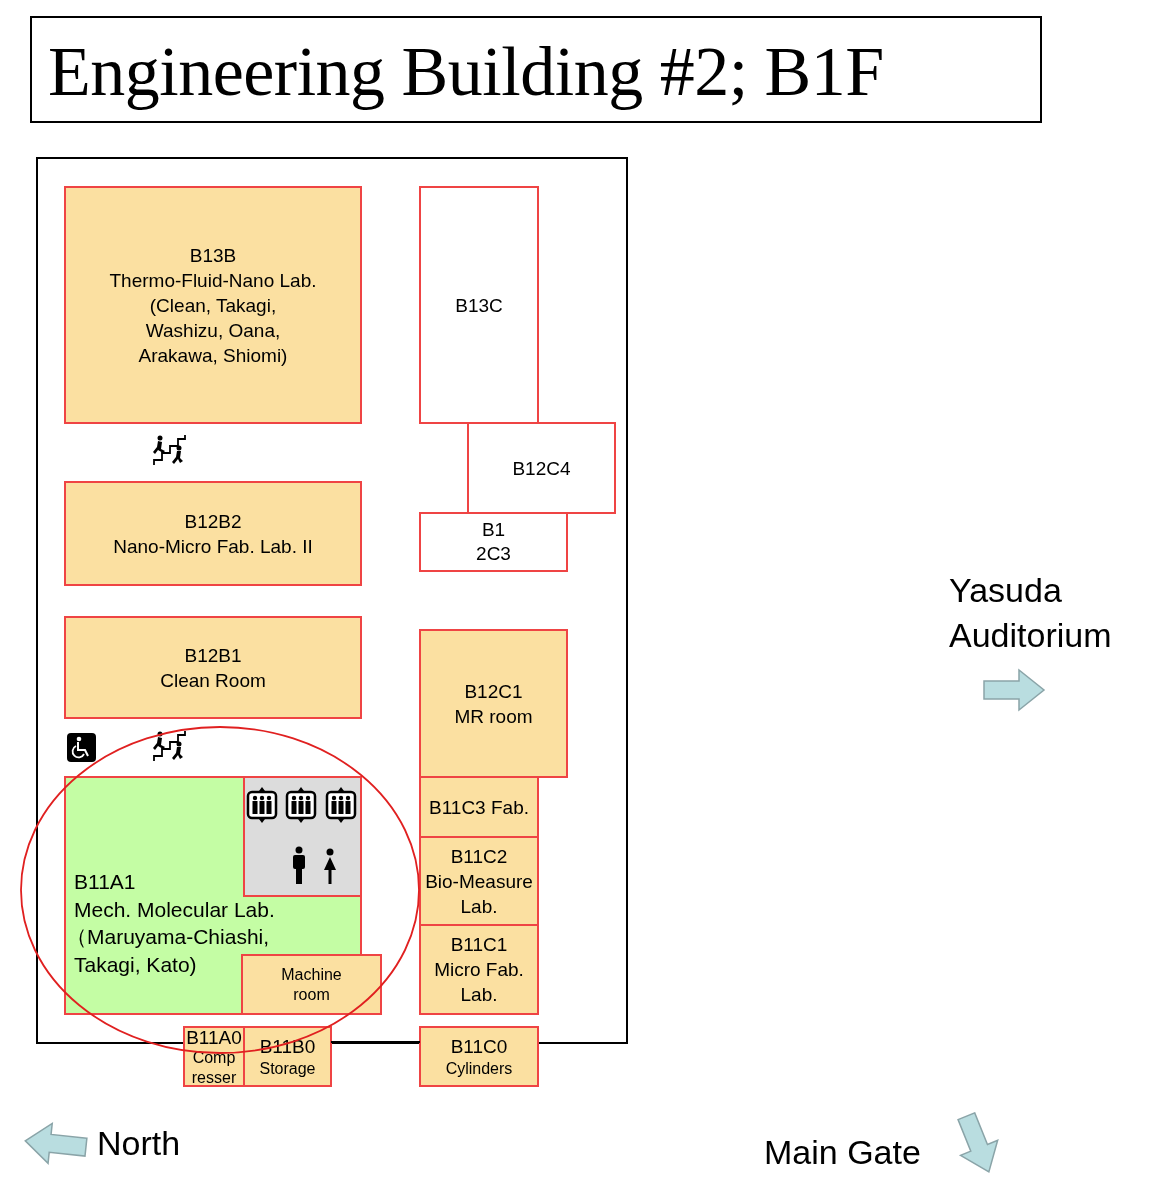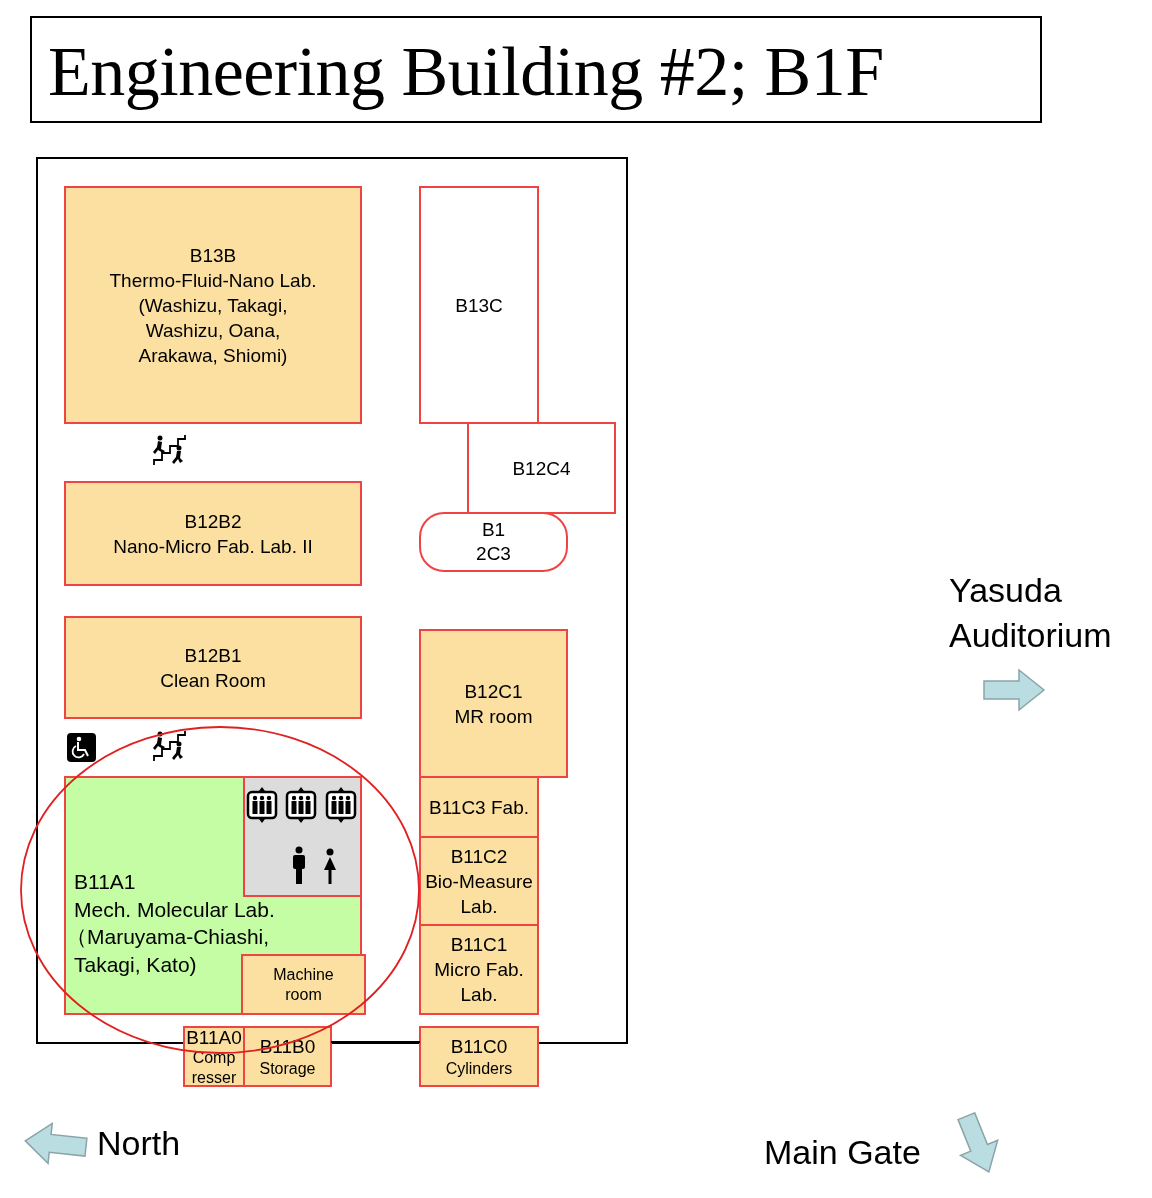--- a/index.html
+++ b/index.html
@@ -26,34 +26,34 @@
 
 <div class="abs title-box">
   <div class="title-text">Engineering Building #2; B1F</div>
 </div>
 
 <div class="abs building"></div>
 
 <div class="room lab" style="left:64px;top:186px;width:298px;height:238px;">
   <span>B13B</span>
   <span>Thermo-Fluid-Nano Lab.</span>
-  <span>(Washizu, Takagi,</span>
+  <span>(Clean, Takagi,</span>
   <span>Washizu, Oana,</span>
   <span>Arakawa, Shiomi)</span>
 </div>
 
 <div class="room plain" style="left:419px;top:186px;width:120px;height:238px;">
   <span>B13C</span>
 </div>
 
 <div class="room plain" style="left:419px;top:422px;width:149px;height:92px;margin-left:48px;">
   <span>B12C4</span>
 </div>
 
-<div class="room plain" style="left:419px;top:512px;width:149px;height:60px;line-height:24px;border-radius:25px;">
+<div class="room plain" style="left:419px;top:512px;width:149px;height:60px;line-height:24px;">
   <span>B1</span>
   <span>2C3</span>
 </div>
 
 <div class="room lab" style="left:64px;top:481px;width:298px;height:105px;">
   <span>B12B2</span>
   <span>Nano-Micro Fab. Lab. II</span>
 </div>
 
 <div class="room lab" style="left:64px;top:616px;width:298px;height:103px;">
@@ -116,21 +116,21 @@
     <rect x="2" y="9" width="12" height="14" rx="2" fill="#000"></rect>
     <rect x="5" y="20" width="6" height="18" fill="#000"></rect>
   </svg>
   <svg class="icon" style="left:77px;top:70px;" width="16" height="38">
     <circle cx="8" cy="4" r="3.5" fill="#000"></circle>
     <polygon points="8,9 14,22 2,22" fill="#000"></polygon>
     <rect x="6.5" y="20" width="3" height="16" fill="#000"></rect>
   </svg>
 </div>
 
-<div class="room lab small" style="left:241px;top:954px;width:125px;height:61px;">
+<div class="room lab small" style="left:241px;top:954px;width:141px;height:61px;">
   <span>Machine</span>
   <span>room</span>
 </div>
 
 <div class="room lab" style="left:419px;top:776px;width:120px;height:62px;text-align:center;">
   <span>B11C3 Fab.</span>
 </div>
 <div class="room lab" style="left:419px;top:836px;width:120px;height:90px;">
   <span>B11C2</span>
   <span>Bio-Measure</span>

